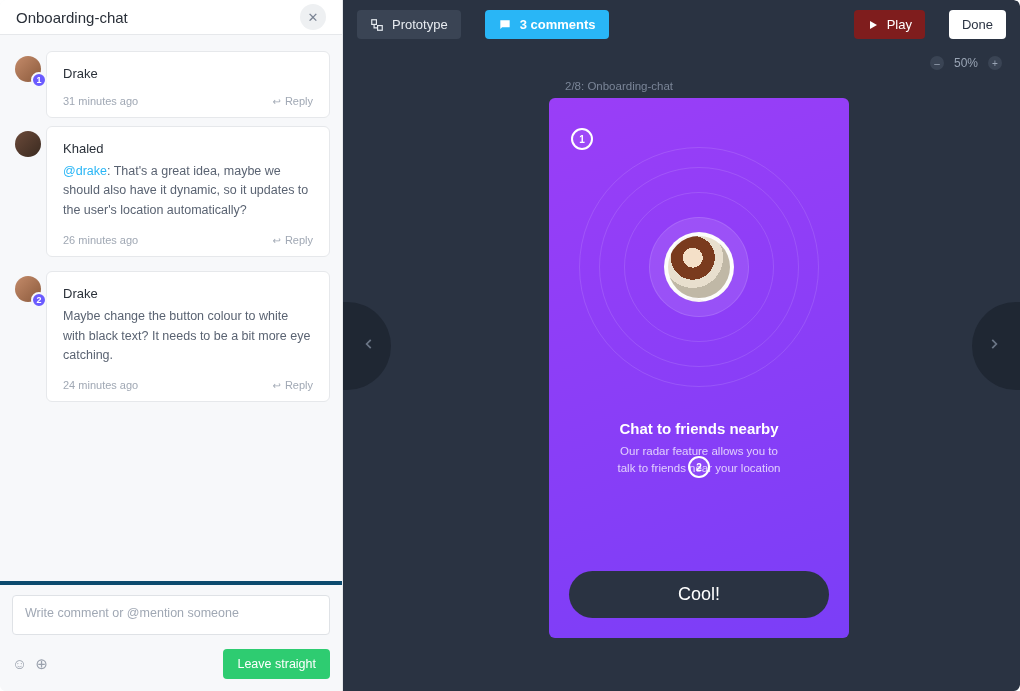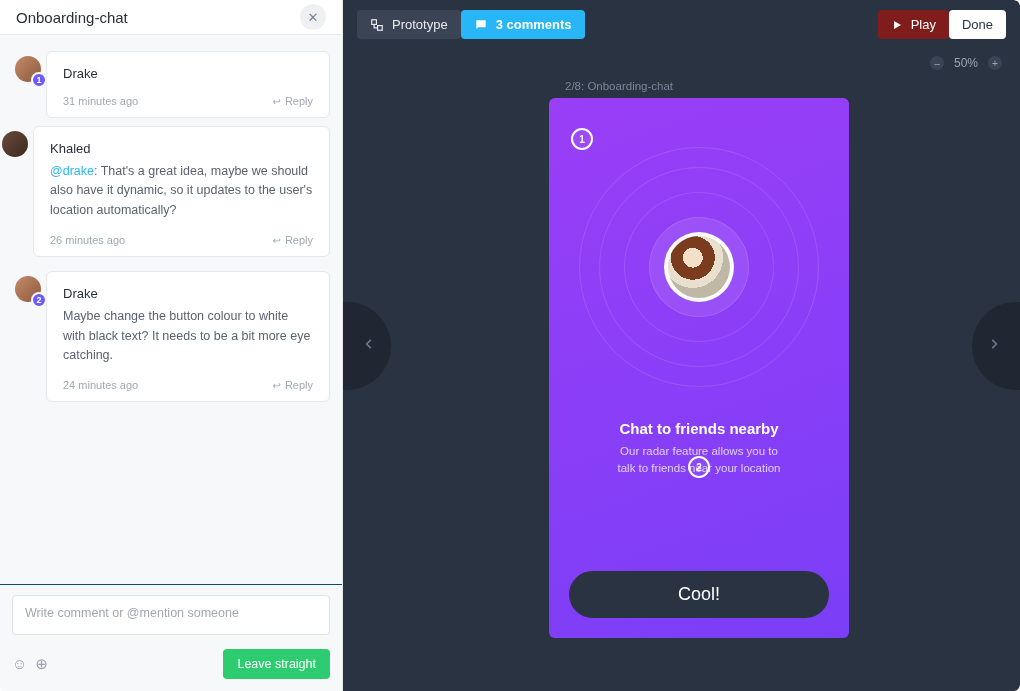--- a/index.html
+++ b/index.html
@@ -32,21 +32,21 @@
 }
 .comments-scroll { flex: 1; overflow-y: auto; padding: 16px 12px 6px 12px; }
 .thread { margin-bottom: 14px; }
 .comment {
   background: #fff;
   border: 1px solid #e6e8eb;
   border-radius: 6px;
   padding: 14px 16px 10px 16px;
   position: relative;
 }
-.comment.reply { margin-left: 21px; margin-top: 8px; }
+.comment.reply { margin-left: 34px; margin-top: 8px; }
 .avatar-wrap {
   position: absolute; left: -32px; top: 4px;
   width: 28px; height: 28px;
 }
 .avatar {
   width: 26px; height: 26px; border-radius: 50%;
   background: linear-gradient(135deg,#c48b6a,#8b5a3c);
 }
 .avatar.k { background: linear-gradient(135deg,#6b4a3a,#3a2a20); }
 .pin-badge {
@@ -61,21 +61,21 @@
 .author { font-size: 13px; font-weight: 400; color: #2a3039; margin-bottom: 6px; }
 .body { font-size: 12.5px; color: #5a6372; line-height: 1.55; }
 .mention { color: #29b6f6; }
 .meta {
   display: flex; justify-content: space-between; align-items: center;
   margin-top: 14px; font-size: 11px; color: #a0a8b4;
 }
 .reply-link { cursor: pointer; display: flex; align-items: center; gap: 4px; }
 .reply-arrow { font-size: 10px; }
 
-.composer { padding: 10px 12px 12px 12px; border-top: 1px solid #0c4a6e; background:#f7f8fa; }
+.composer { padding: 10px 12px 12px 12px; border-top: 4px solid #0c4a6e; background:#f7f8fa; }
 .composer textarea {
   width: 100%; height: 40px; resize: none;
   border: 1px solid #dfe2e6; border-radius: 4px;
   padding: 10px 12px; font-size: 12.5px; color: #5a6372;
   font-family: inherit;
 }
 .composer textarea::placeholder { color: #a0a8b4; }
 .composer-actions {
   display: flex; justify-content: space-between; align-items: center;
   margin-top: 10px;
@@ -90,21 +90,21 @@
 
 .right {
   flex: 1; background: #2a3342; position: relative;
   border-top-right-radius: 6px; border-bottom-right-radius: 6px;
   overflow: hidden;
 }
 .top-bar {
   display: flex; align-items: center; justify-content: space-between;
   padding: 10px 14px 0 14px;
 }
-.top-left { display: flex; gap: 0; }
+.top-left { display: flex; gap: 24px; }
 .btn {
   display: flex; align-items: center; gap: 8px;
   padding: 7px 13px; border-radius: 4px;
   font-size: 13px; cursor: pointer; border: none;
 }
 .btn-dark { background: #3a4454; color: #e8ecf1; }
 .btn-blue { background: #29b6f6; color: #fff; font-weight: bold; }
 .btn-green { background: #7f1d1d; color: #fff; }
 .btn-white { background: #fff; color: #2a3342; }
 .icon { display: inline-flex; }

